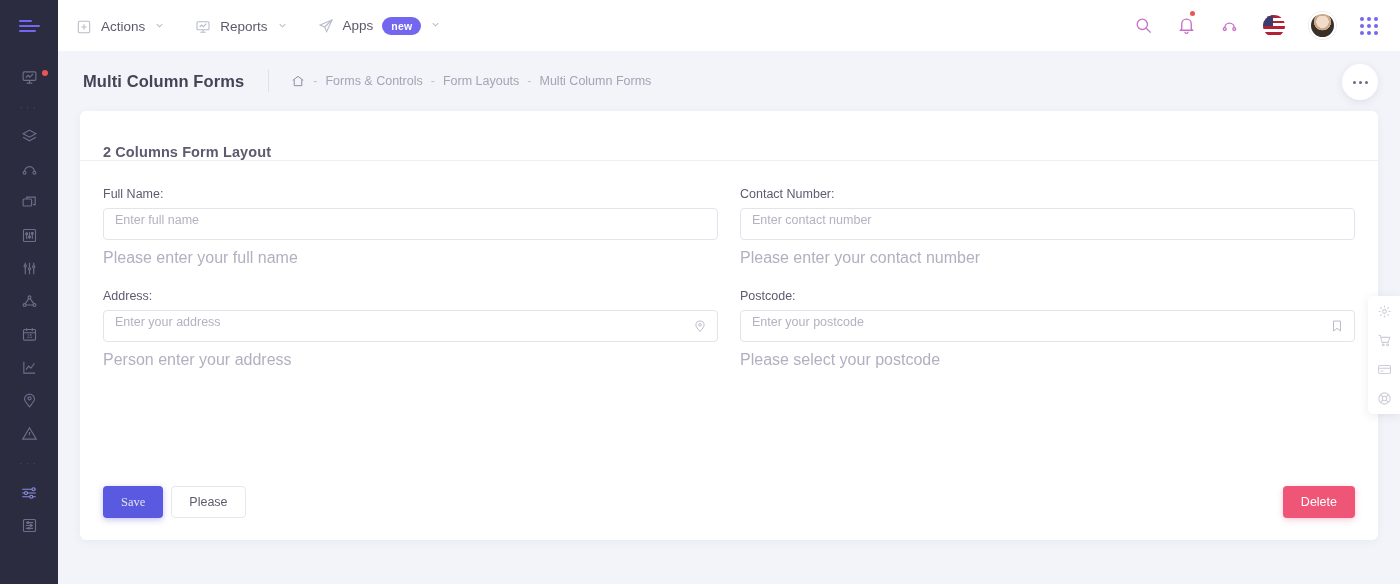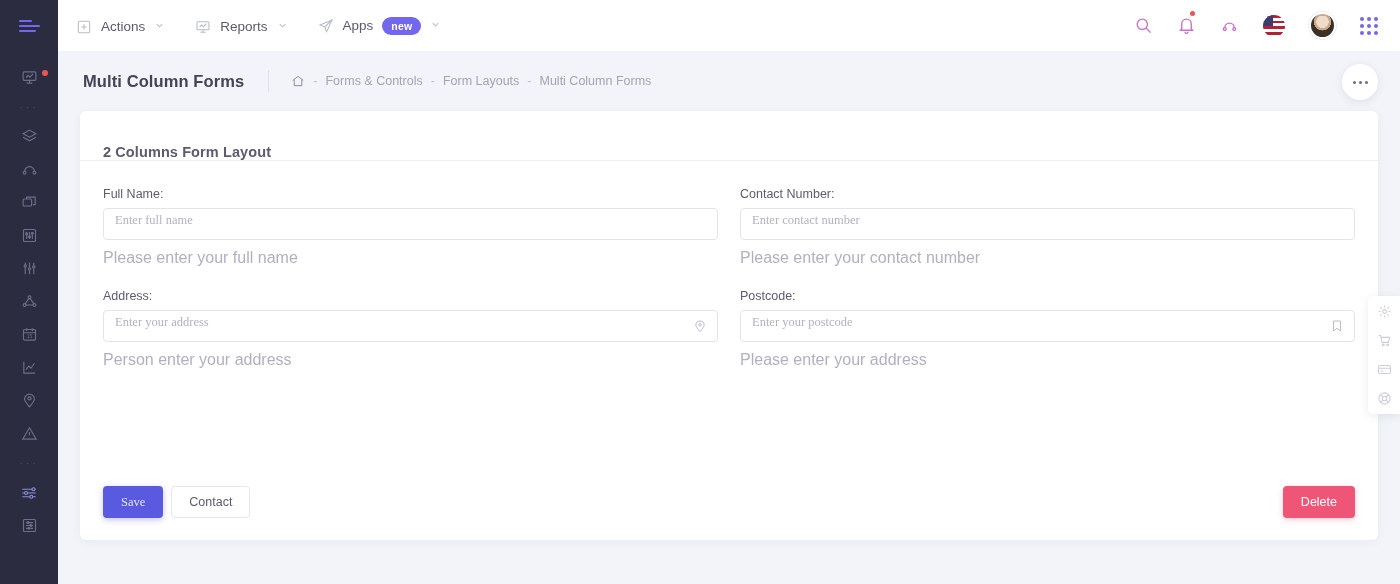--- a/index.html
+++ b/index.html
@@ -108,21 +108,21 @@
   .card-body { padding: 26px 23px 0 23px; }
 
   .row2 { display: flex; gap: 22px; }
   .col { flex: 1; min-width: 0; }
   .field { margin-bottom: 22px; }
   .flabel { font-size: 12.5px; color: #5e5b70; display: block; margin-bottom: 7px; }
   .inputwrap { position: relative; }
   .finput {
     width: 100%; height: 32px; border: 1px solid #e2e4ec; border-radius: 4px;
     padding: 0 32px 8px 11px; font-size: 12.5px; color: #000000;
-    font-family: Liberation Serif, serif; background: #fff; outline: none;
+    font-family: Liberation Sans, sans-serif; background: #fff; outline: none;
   }
   .finput::placeholder { color: #b4b2c1; }
   .in-icon {
     position: absolute; right: 11px; top: 50%; transform: translateY(-50%);
     color: #b8b6c6; display: flex; pointer-events: none;
   }
   .fhelp { font-size: 16px; color: #b2b0c0; margin-top: 9px; display: block; }
 
   .radio-row { display: flex; align-items: center; gap: 22px; margin-top: 2px; }
   .radio-item { display: flex; align-items: center; gap: 9px; }
@@ -442,31 +442,31 @@
               <div class="field">
                 <label class="flabel">Postcode:</label>
                 <div class="inputwrap">
                   <input class="finput" type="text" placeholder="Enter your postcode" style="">
                   <span class="in-icon">
                     <svg width="14" height="14" viewBox="0 0 24 24" fill="none" stroke="currentColor" stroke-width="1.6">
                         <path d="M6 3.5h12v17l-6-4.5-6 4.5v-17z"></path>
                       </svg>
                   </span>
                 </div>
-                <span class="fhelp">Please enter your address</span>
+                <span class="fhelp">Please select your postcode</span>
               </div>
             </div>
           </div>
 
 
         </div>
 
         <div class="card-foot">
           <button class="btn btn-save">Save</button>
-          <button class="btn btn-cancel">Contact</button>
+          <button class="btn btn-cancel">Please</button>
           <button class="btn btn-delete">Delete</button>
         </div>
       </div>
     </div>
   </div>
 
   <div class="float-panel">
     <span class="fp-icon">
       <svg width="15" height="15" viewBox="0 0 24 24" fill="none" stroke="currentColor" stroke-width="1.7">
           <circle cx="12" cy="12" r="3"></circle>

